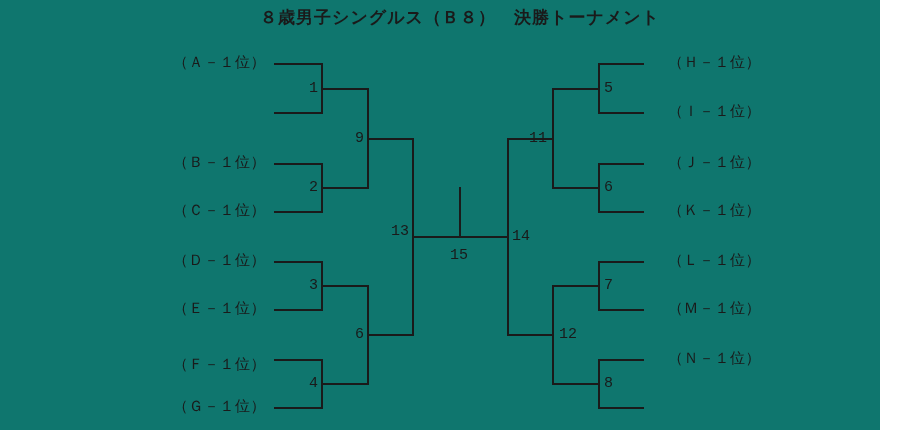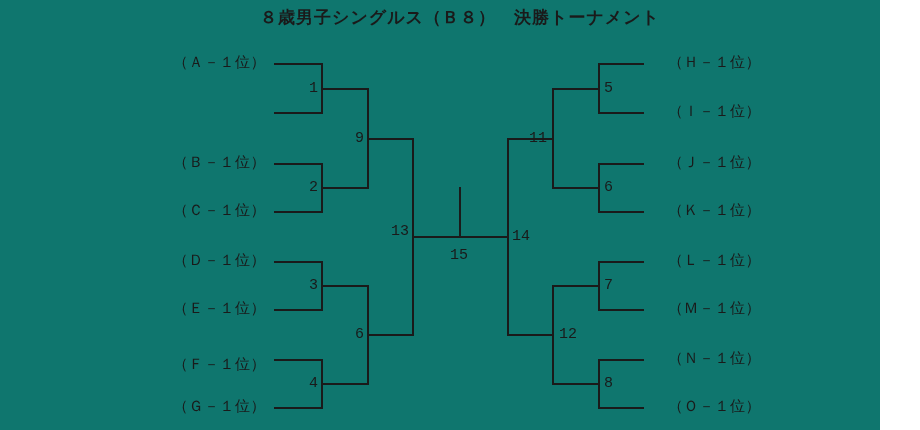--- a/index.html
+++ b/index.html
@@ -41,21 +41,20 @@
   <div class="entry l" style="top:356px">（Ｆ－１位）</div>
   <div class="entry l" style="top:398px">（Ｇ－１位）</div>
 
   <div class="entry r" style="top:54px">（Ｈ－１位）</div>
   <div class="entry r" style="top:103px">（Ｉ－１位）</div>
   <div class="entry r" style="top:154px">（Ｊ－１位）</div>
   <div class="entry r" style="top:202px">（Ｋ－１位）</div>
   <div class="entry r" style="top:252px">（Ｌ－１位）</div>
   <div class="entry r" style="top:300px">（Ｍ－１位）</div>
   <div class="entry r" style="top:350px">（Ｎ－１位）</div>
-  <div class="entry r" style="top:398px">（Ｏ－１位）</div>
 
   <div class="hl" style="left:274px;top:63px;width:48px"></div>
   <div class="hl" style="left:274px;top:112px;width:48px"></div>
   <div class="hl" style="left:274px;top:163px;width:48px"></div>
   <div class="hl" style="left:274px;top:211px;width:48px"></div>
   <div class="hl" style="left:274px;top:261px;width:48px"></div>
   <div class="hl" style="left:274px;top:309px;width:48px"></div>
   <div class="hl" style="left:274px;top:359px;width:48px"></div>
   <div class="hl" style="left:274px;top:407px;width:48px"></div>
 

